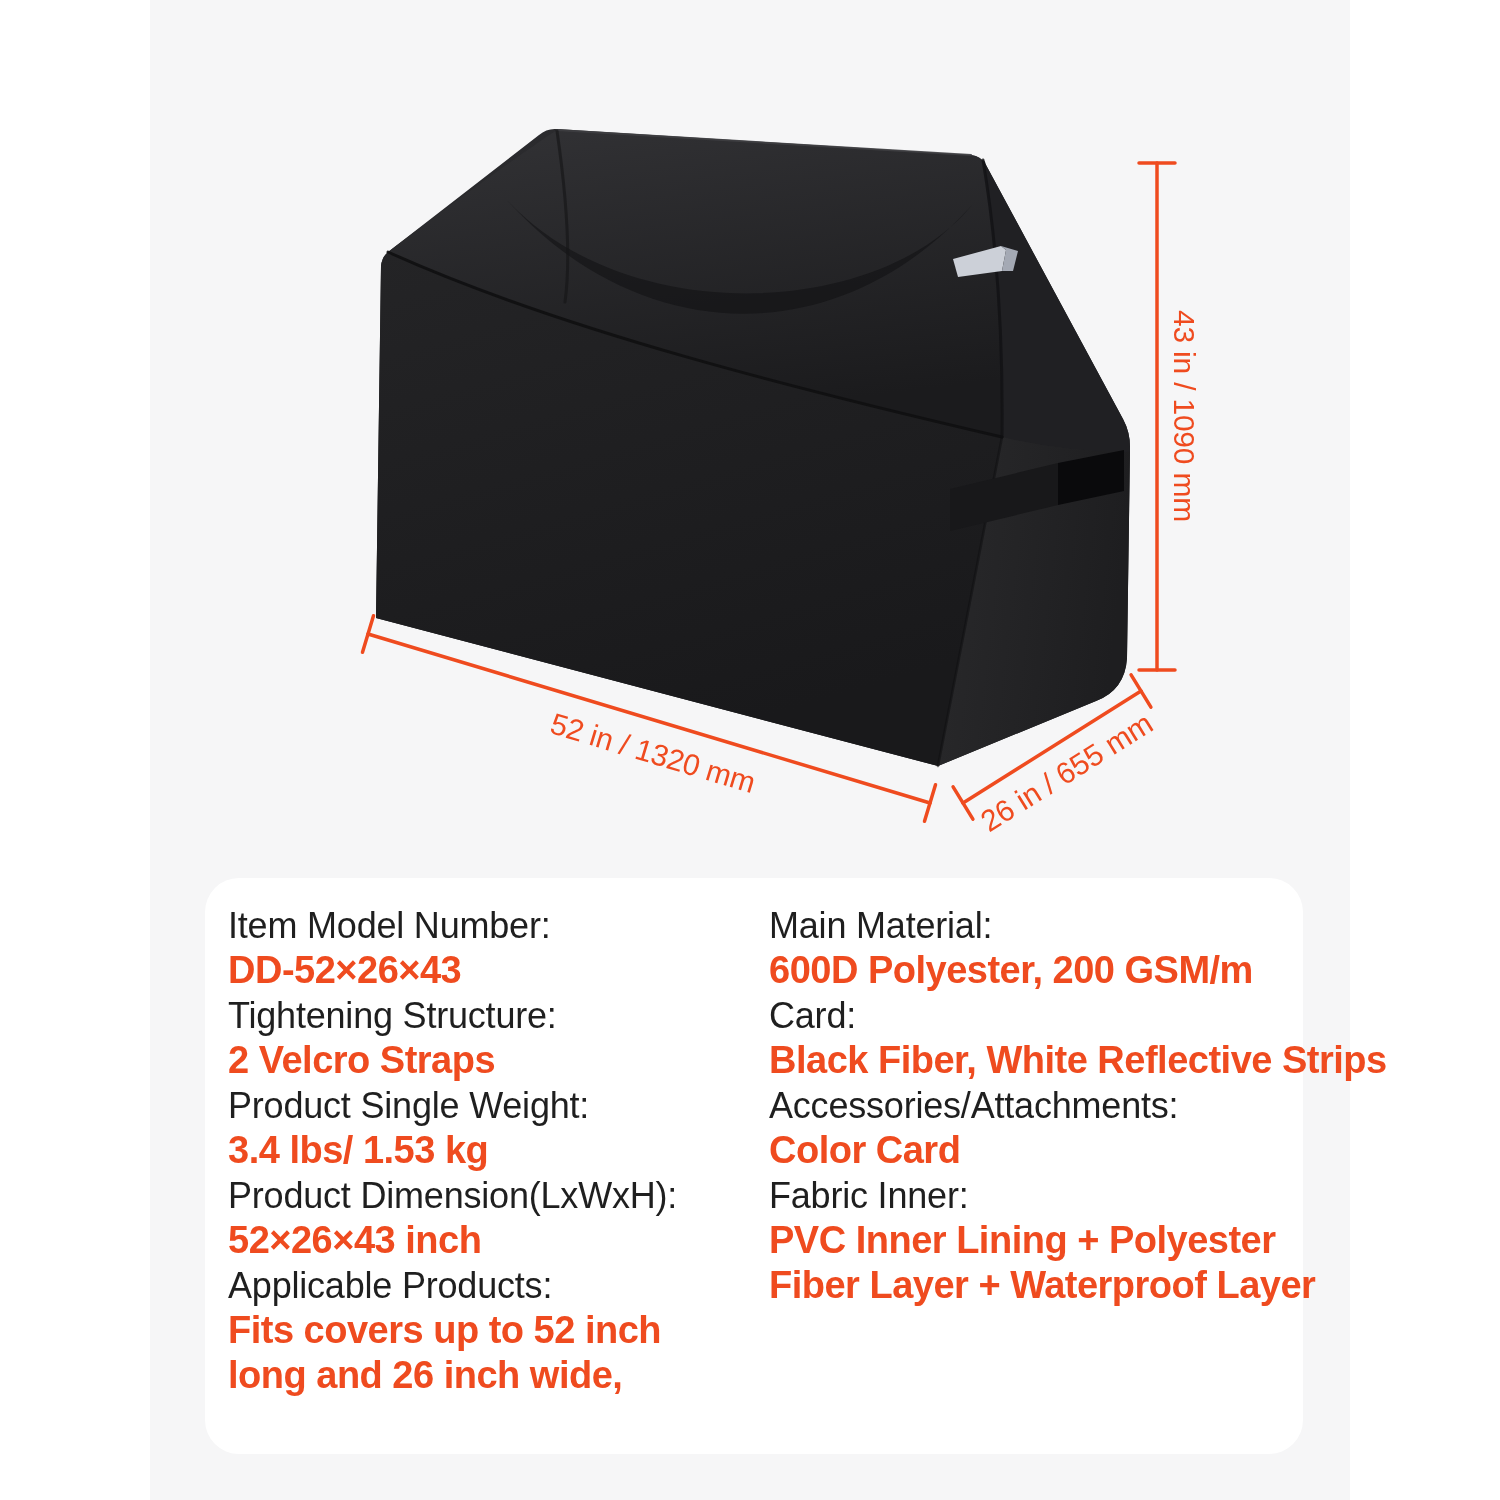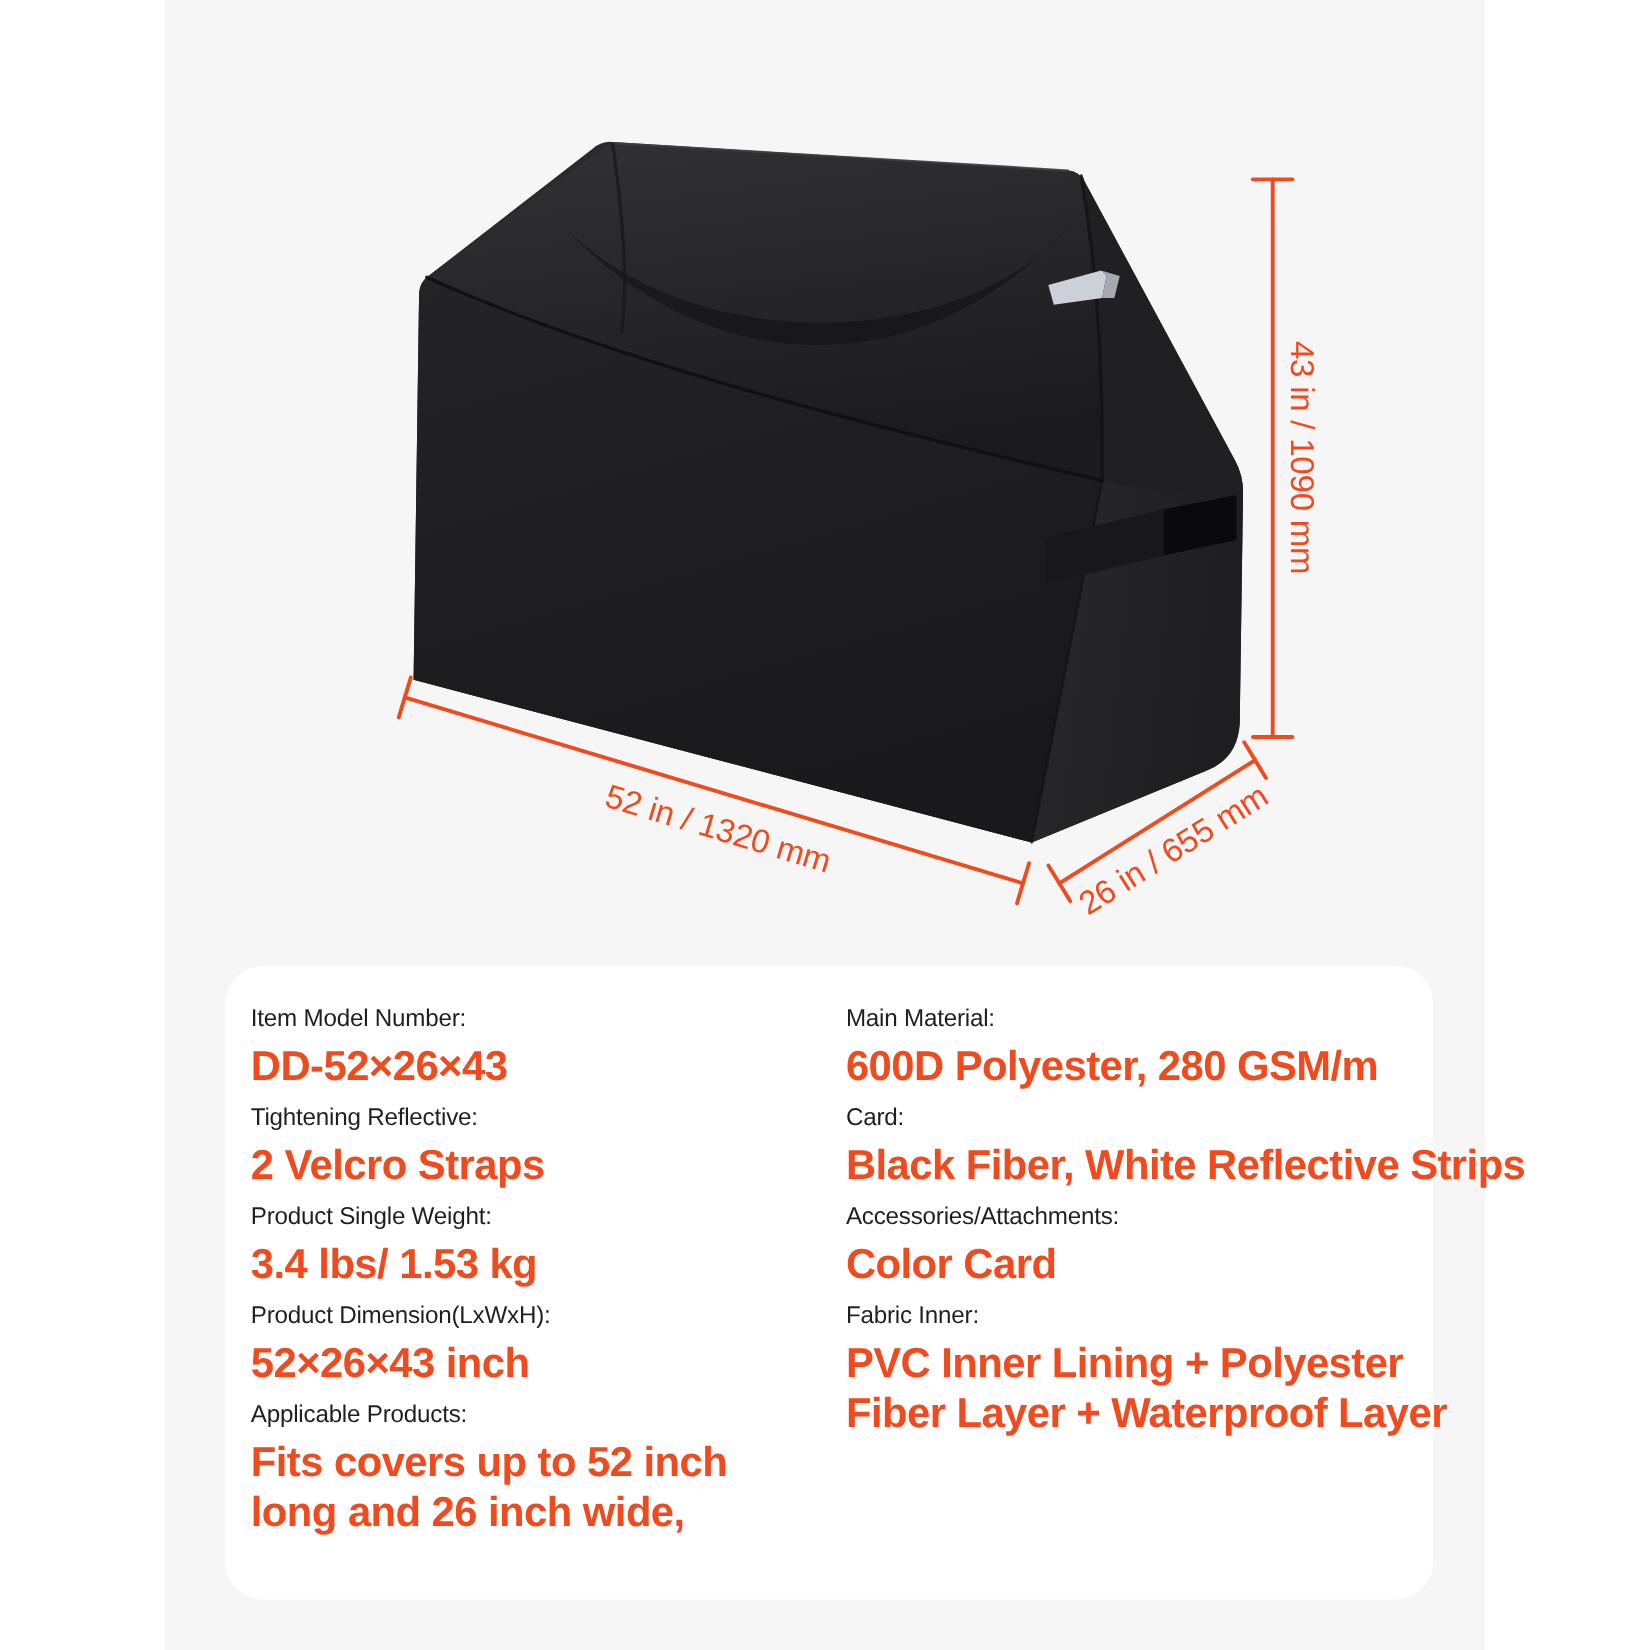--- a/index.html
+++ b/index.html
@@ -5,21 +5,21 @@
   html,body{margin:0;padding:0;background:#ffffff;}
   body{width:1500px;height:1500px;position:relative;overflow:hidden;
        font-family:"Liberation Sans",sans-serif;}
   .canvas{position:absolute;left:150px;top:0;width:1200px;height:1500px;background:#f6f6f7;}
   #product-svg{position:absolute;left:0;top:0;width:1500px;height:860px;}
   .spec-panel{position:absolute;left:205px;top:878px;width:1098px;height:576px;
               background:#ffffff;border-radius:34px;}
   .col{position:absolute;top:25px;}
   .col-left{left:23px;width:500px;}
   .col-right{left:564px;width:560px;}
-  .spec-label{font-size:22px;line-height:45px;color:#1f1f1f;letter-spacing:-0.2px;font-weight:400;}
+  .spec-label{font-size:36px;line-height:45px;color:#1f1f1f;letter-spacing:-0.2px;font-weight:400;}
   .spec-value{font-size:38px;line-height:45px;color:#ef4b1f;font-weight:700;letter-spacing:-0.5px;white-space:nowrap;}
   .spec-value.wrap{white-space:normal;}
   .col-left .wrap{max-width:470px;}
   .col-right .wrap{max-width:548px;}
   .dim-text{font-size:30px;font-weight:400;letter-spacing:-0.2px;fill:#ef4b1f;}
 </style>
 </head>
 <body>
 
 <div class="canvas"></div>
@@ -81,32 +81,32 @@
   </g>
   <text class="dim-text" transform="translate(1174 416) rotate(90)" text-anchor="middle">43 in / 1090 mm</text>
   <text class="dim-text" transform="translate(650 763) rotate(16.7)" text-anchor="middle">52 in / 1320 mm</text>
   <text class="dim-text" transform="translate(1072 781) rotate(-32)" text-anchor="middle">26 in / 655 mm</text>
 </svg>
 
 <div class="spec-panel">
   <div class="col col-left">
     <div class="spec-label">Item Model Number:</div>
     <div class="spec-value">DD-52×26×43</div>
-    <div class="spec-label">Tightening Reflective:</div>
+    <div class="spec-label">Tightening Structure:</div>
     <div class="spec-value">2 Velcro Straps</div>
     <div class="spec-label">Product Single Weight:</div>
     <div class="spec-value">3.4 lbs/ 1.53 kg</div>
     <div class="spec-label">Product Dimension(LxWxH):</div>
     <div class="spec-value">52×26×43 inch</div>
     <div class="spec-label">Applicable Products:</div>
     <div class="spec-value wrap">Fits covers up to 52 inch long and 26 inch wide,</div>
   </div>
   <div class="col col-right">
     <div class="spec-label">Main Material:</div>
-    <div class="spec-value">600D Polyester, 280 GSM/m</div>
+    <div class="spec-value">600D Polyester, 200 GSM/m</div>
     <div class="spec-label">Card:</div>
     <div class="spec-value">Black Fiber, White Reflective Strips</div>
     <div class="spec-label">Accessories/Attachments:</div>
     <div class="spec-value">Color Card</div>
     <div class="spec-label">Fabric Inner:</div>
     <div class="spec-value wrap">PVC Inner Lining + Polyester Fiber Layer + Waterproof Layer</div>
   </div>
 </div>
 
 </body></html>

